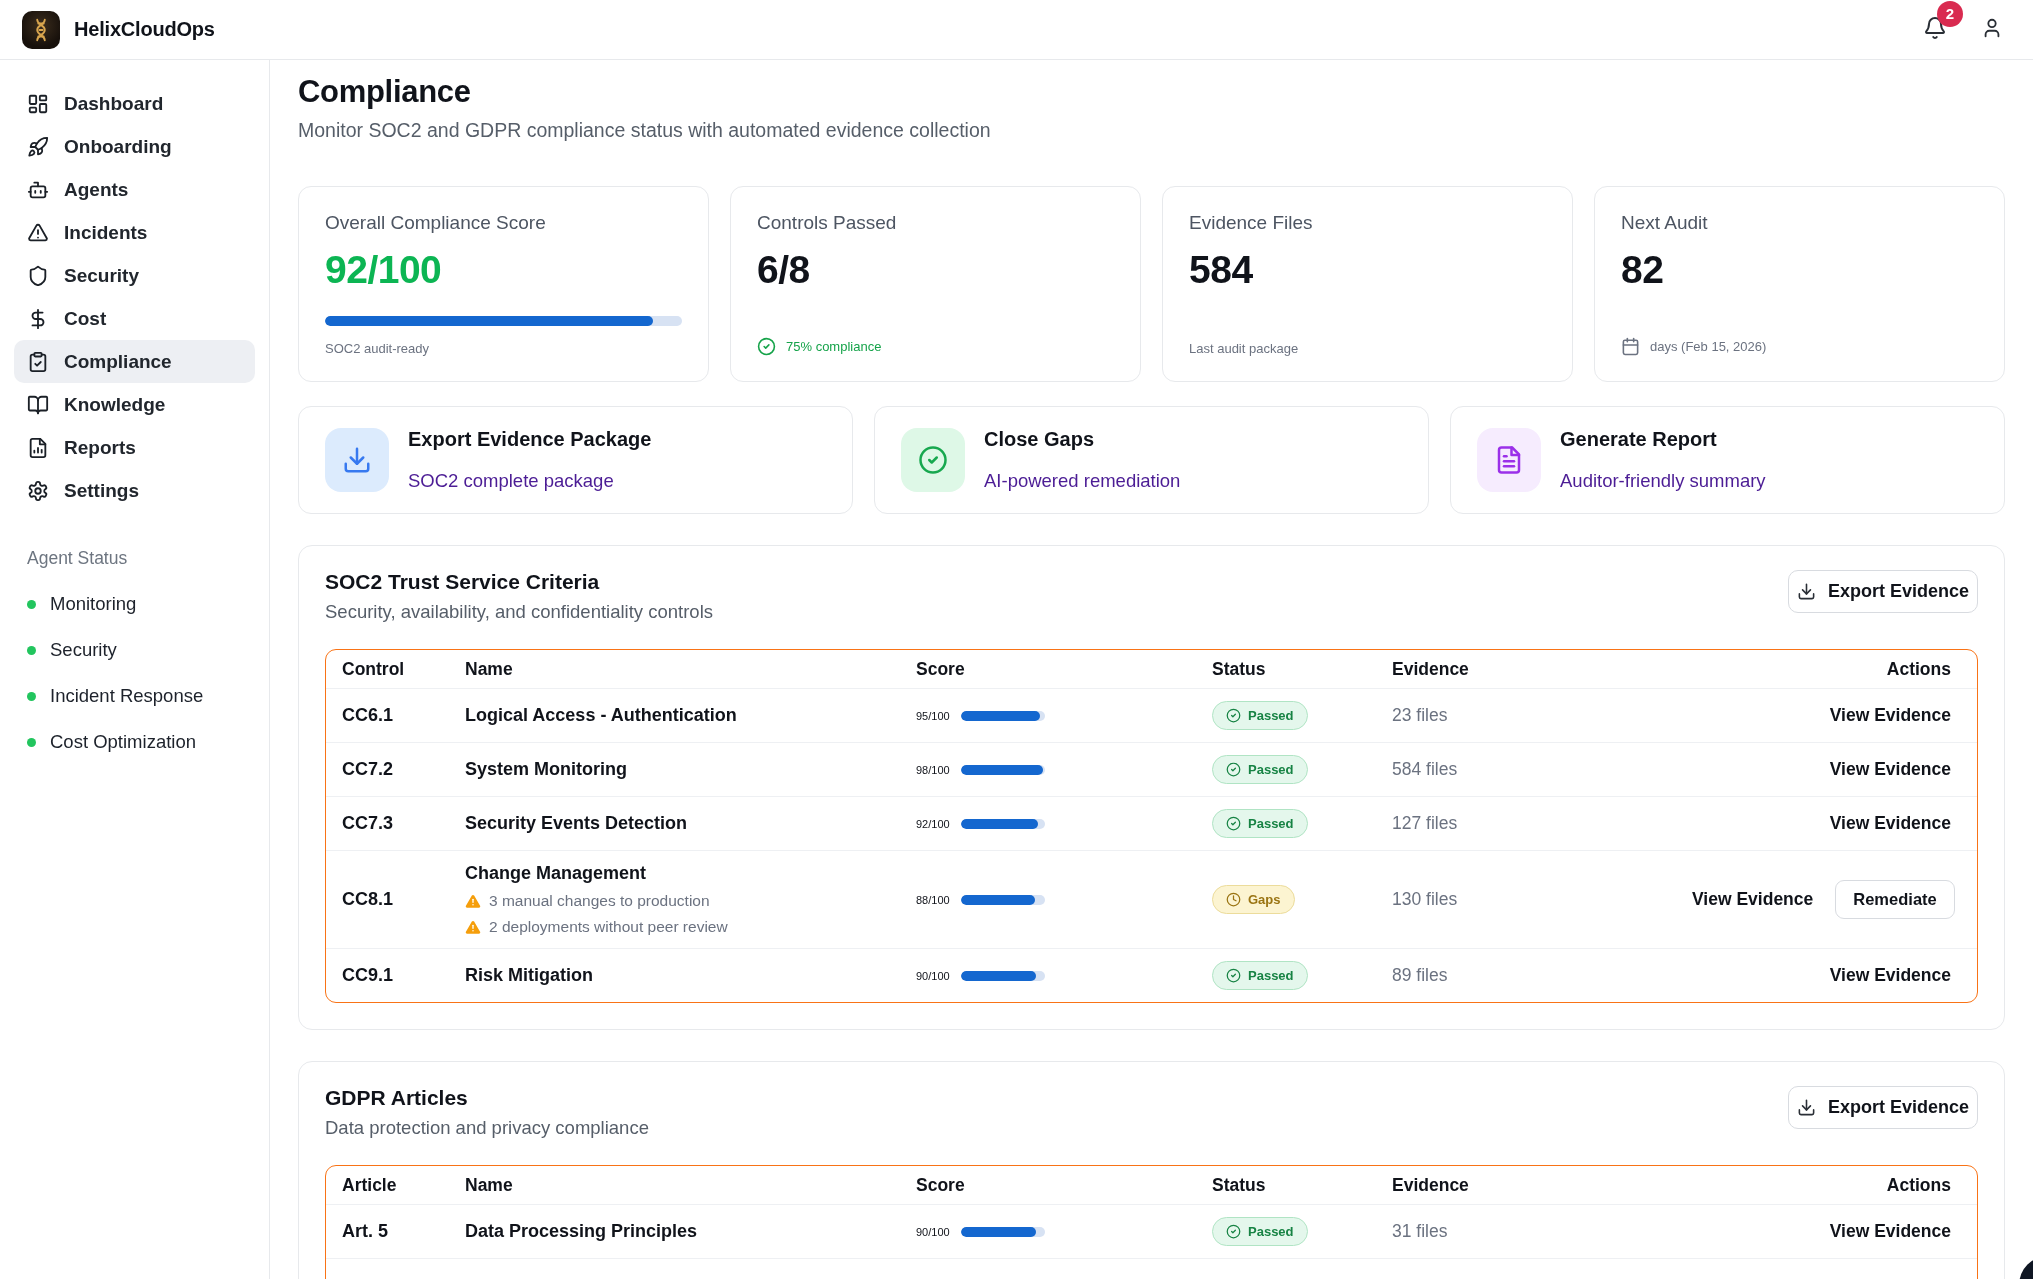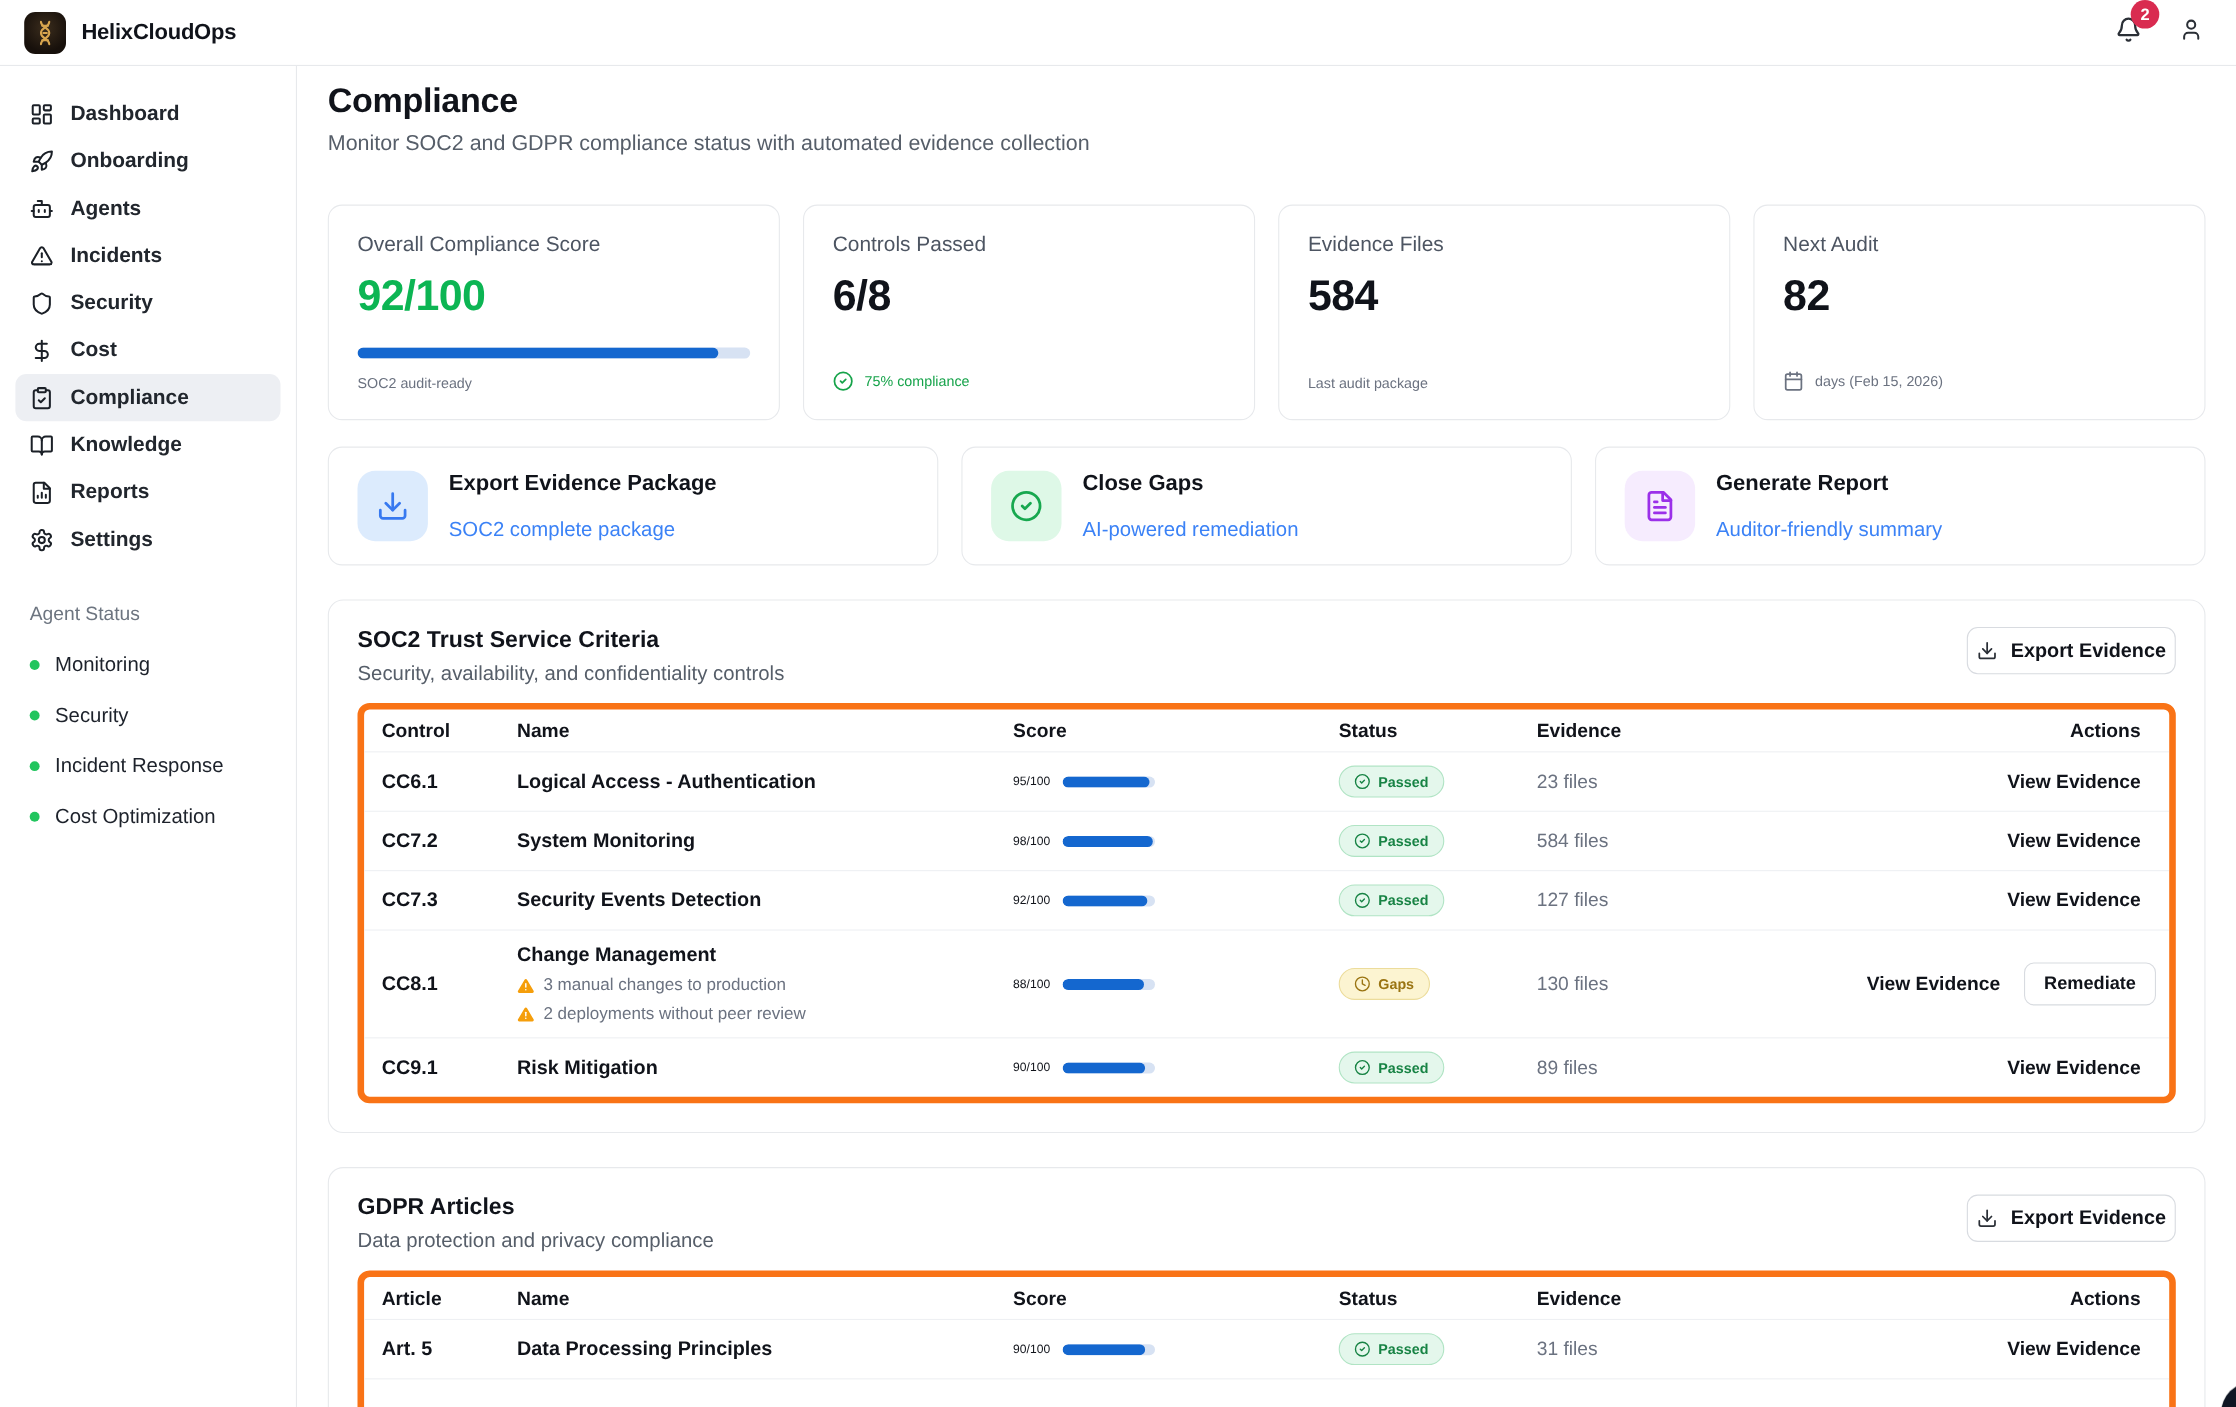--- a/index.html
+++ b/index.html
@@ -48,31 +48,31 @@
   .pbar{height:10px;border-radius:5px;background:#d7e2f3;margin-top:auto;overflow:hidden}
   .pbar>span{display:block;height:100%;border-radius:5px;background:var(--accent)}
   .stat-footer{margin-top:auto;font-size:13px;color:#6b7280;display:flex;align-items:center;gap:10px}
   .stat-footer.tight{margin-top:15px}
 
   .quick{display:grid;grid-template-columns:repeat(3,1fr);gap:21px;margin-top:24px}
   .qcard{border:1px solid #e7e9ec;border-radius:13px;height:108px;padding:20px 26px;
     display:flex;align-items:center;gap:19px;background:#fff;cursor:pointer}
   .qicon{width:64px;height:64px;border-radius:16px;display:flex;align-items:center;justify-content:center;flex:none}
   .qtitle{font-size:20px;font-weight:700}
-  .qsub{margin-top:19px;font-size:18.5px;color:#3b82f6}
+  .qsub{margin-top:19px;font-size:18.5px;color:#4c1d95}
 
   
   .section{border:1px solid #e7e9ec;border-radius:14px;padding:24px 26px 26px;margin-top:31px;background:#fff}
   .sec-head{display:flex;justify-content:space-between;align-items:flex-start}
   .sec-title{font-size:21px;font-weight:700}
   .sec-sub{margin-top:7px;font-size:18.5px;color:#565e69}
   .btn{display:inline-flex;align-items:center;gap:12px;border:1px solid #d8dbe0;border-radius:10px;
     background:#fff;padding:10px 8px;font-size:18px;font-weight:600;color:#10131a;cursor:pointer}
   .btn .ic{color:#2a2f36}
-  .table{margin-top:16px;border:6px solid #f97316;border-radius:11px;overflow:hidden}
+  .table{margin-top:26px;border:1px solid #f97316;border-radius:11px;overflow:hidden}
   .trow{display:grid;grid-template-columns:123px 451px 296px 180px 300px 1fr;
     align-items:center;padding:12px 26px 12px 16px;border-top:1px solid #eef0f3;min-height:50px}
   .trow.head{border-top:none;min-height:38px;padding-top:8px;padding-bottom:8px}
   .th{font-size:17.5px;font-weight:700;color:#10131a}
   .th.right{text-align:right}
   .c-id{font-size:18px;font-weight:600}
   .c-name .nm{font-size:18px;font-weight:600}
   .warn{display:flex;align-items:center;gap:8px;margin-top:8px;font-size:15.5px;color:#6b7280}
   .c-score{display:flex;align-items:center;gap:11px}
   .c-score .sc{font-size:11px;font-weight:400}

